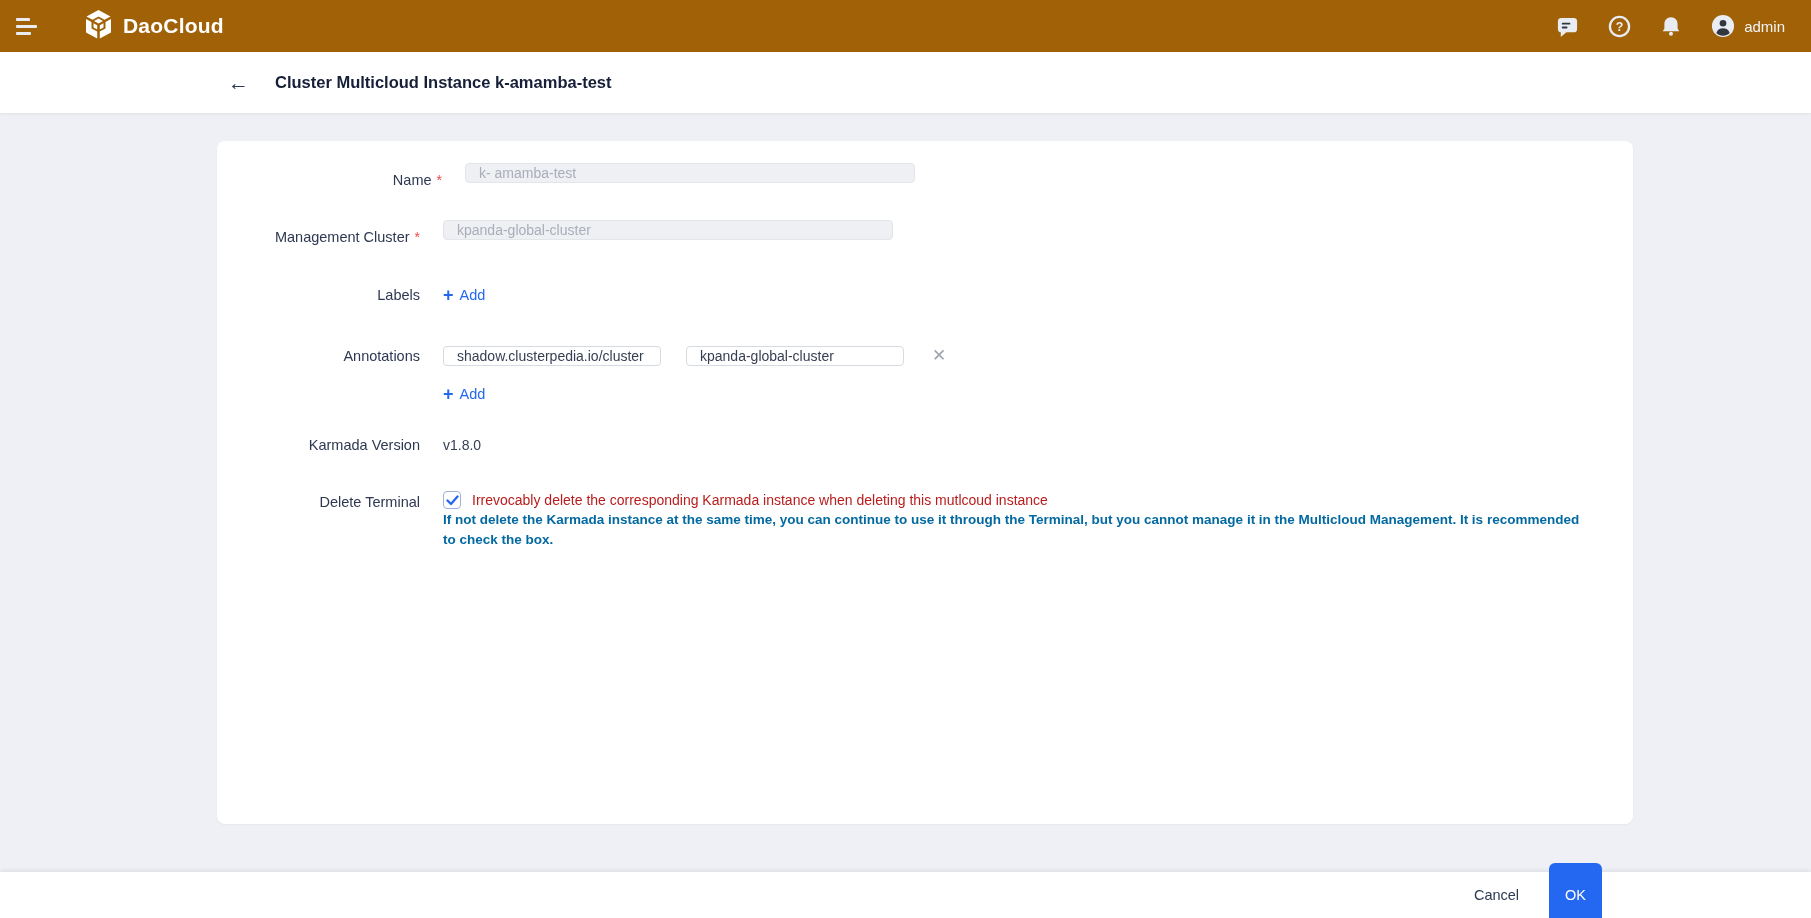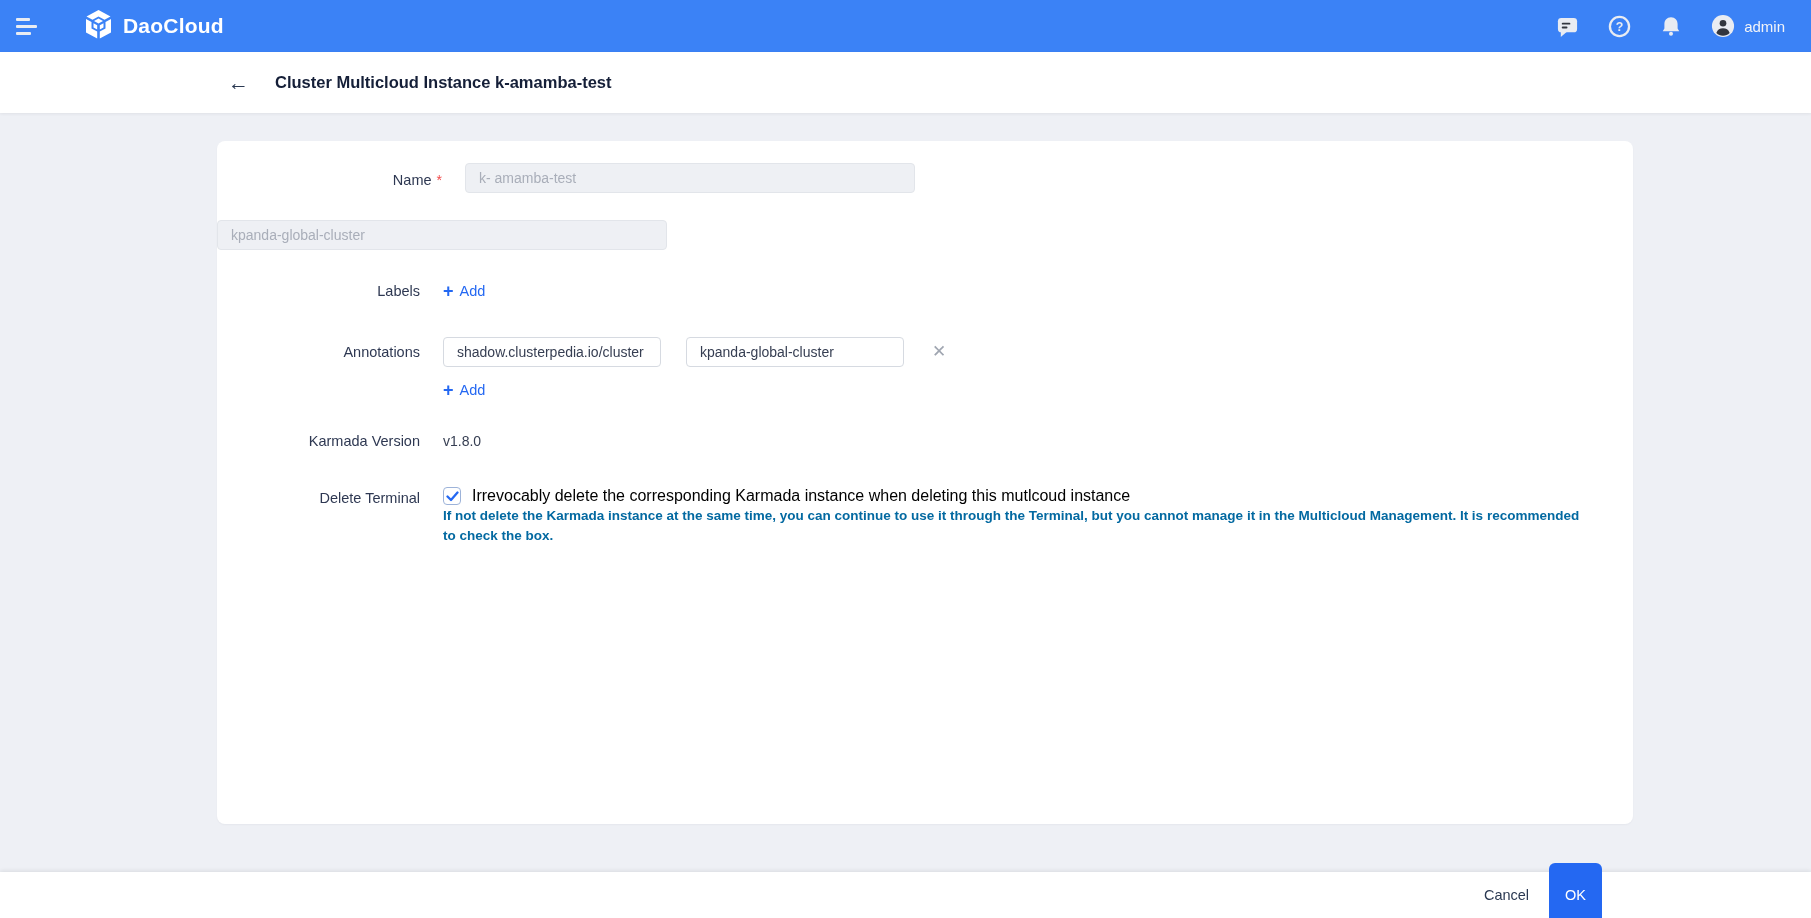--- a/index.html
+++ b/index.html
@@ -6,21 +6,21 @@
   html, body { width: 1811px; height: 918px; overflow: hidden; }
   body {
     font-family: "Liberation Sans", "DejaVu Sans", sans-serif;
     display: flex; flex-direction: column;
     background: #eef0f5;
   }
 
   
   .topbar {
     height: 52px; flex: 0 0 52px;
-    background: #3b82f6;
+    background: #a16207;
     display: flex; align-items: center;
     padding: 0 26px 0 16px;
     color: #fff;
   }
   .hamburger { width: 24px; height: 20px; display: flex; flex-direction: column; justify-content: center; gap: 4px; cursor: pointer; }
   .hamburger i { display: block; height: 3px; background: #e9ecf2; border-radius: 1px; }
   .hamburger i:nth-child(1) { width: 14px; }
   .hamburger i:nth-child(2) { width: 21px; }
   .hamburger i:nth-child(3) { width: 15px; }
   .brand { display: flex; align-items: center; gap: 10px; margin-left: 44px; cursor: pointer; }
@@ -53,21 +53,21 @@
     padding-top: 22px;
   }
   .form-row { display: grid; grid-template-columns: 203px 1fr; column-gap: 23px; align-items: flex-start; }
   .form-label {
     text-align: right; font-size: 14.5px; color: #2e3852;
     line-height: 34px; white-space: nowrap;
   }
   .form-label.short { line-height: 24px; }
   .req { color: #f2494a; margin-left: 5px; font-size: 14px; }
   .ipt {
-    width: 450px; height: 30px;
+    width: 450px; height: 20px;
     border: 1px solid #d6dae1; border-radius: 4px;
     padding: 0 13px; font-size: 14px; color: #363e52;
     font-family: "Liberation Sans", sans-serif;
     background: #fff; outline: none;
   }
   .ipt:disabled { background: #eef0f4; border-color: #e2e5ea; color: #a9aeb9; }
   .ipt::placeholder { color: #a9aeb9; }
   .ipt-sm { width: 218px; }
   .helper { font-size: 12.5px; color: #9aa0ac; margin-top: 7px; }
   .add-link { display: inline-flex; align-items: center; gap: 6px; color: #2468f2; font-size: 14.5px; cursor: pointer; line-height: 24px; }
@@ -76,39 +76,39 @@
   .kv-pair .ipt + .ipt { margin-left: 13px; }
   .remove-x { margin-left: 16px; color: #a0a6b1; font-size: 17px; cursor: pointer; line-height: 34px; }
   .static-value { font-size: 14px; color: #363e52; line-height: 24px; }
 
   .check-row { display: flex; align-items: center; gap: 11px; }
   .checkbox {
     width: 18px; height: 18px; border: 1px solid #9db3d9; border-radius: 4px;
     background: #fff; display: flex; align-items: center; justify-content: center;
     cursor: pointer; flex: 0 0 18px;
   }
-  .check-label { font-size: 16px; color: #000000; line-height: 20px; }
+  .check-label { font-size: 14px; color: #b91c1c; line-height: 20px; }
   .check-help { font-size: 13.5px; color: #0369a1; line-height: 20px; max-width: 1150px; font-weight: bold; }
 
   
   .row-name { margin-bottom: 23px; margin-left: 22px; }
   .row-alias { margin-bottom: 24px; }
   .row-mgmt { margin-bottom: 29px; }
   .row-labels { margin-bottom: 32px; }
   .row-ann .ann-add { margin-top: 9px; }
   .row-ann { margin-bottom: 27px; }
   .row-karmada { margin-bottom: 33px; }
 
   
   .footer {
     height: 46px; flex: 0 0 46px;
     background: #ffffff;
     box-shadow: 0 -1px 4px rgba(31,35,41,0.10);
     display: flex; align-items: center; justify-content: flex-end;
-    padding-right: 209px; gap: 10px;
+    padding-right: 209px; gap: 20px;
     position: relative; z-index: 3;
   }
   .btn-cancel {
     background: transparent; border: none; font-size: 14.5px; color: #2b3952;
     cursor: pointer; font-family: "Liberation Sans", sans-serif; padding: 6px 10px;
   }
   .btn-ok {
     background: #2468f2; border: none; border-radius: 6px;
     color: #fff; font-size: 14.5px; padding: 24px 16px; min-width: 44px;
     cursor: pointer; font-family: "Liberation Sans", sans-serif;
@@ -186,20 +186,23 @@
       <div class="form-label">
         <span>Name</span><span class="req">*</span>
       </div>
       <div>
         <input class="ipt" type="text" disabled="" value="k- amamba-test" style="">
       </div>
     </div>
 
 
     <div class="form-row row-mgmt">
+      <div class="form-label">
+        <span>Management Cluster</span><span class="req">*</span>
+      </div>
       <div>
         <input class="ipt" type="text" disabled="" value="kpanda-global-cluster" style="">
       </div>
     </div>
 
     <div class="form-row row-labels">
       <div class="form-label short">
         <span>Labels</span>
       </div>
       <div>

